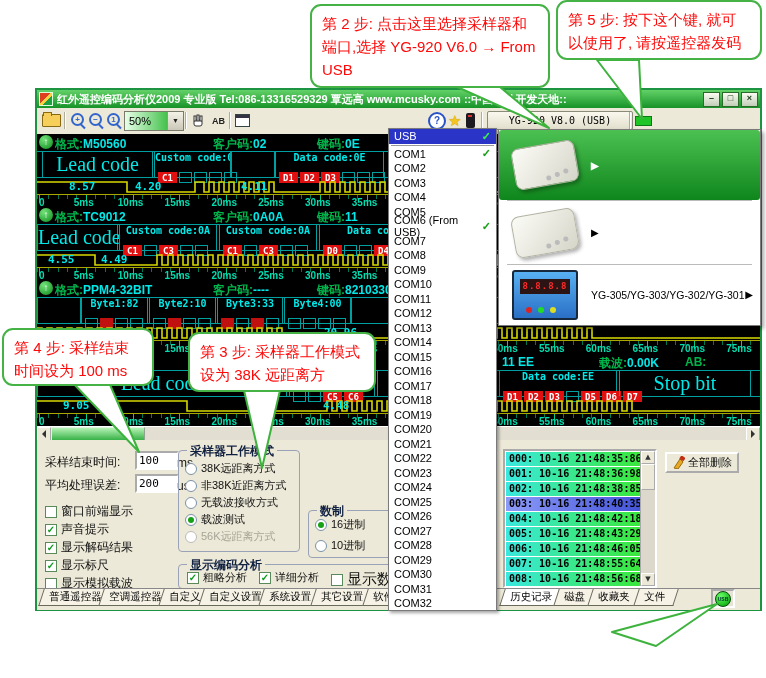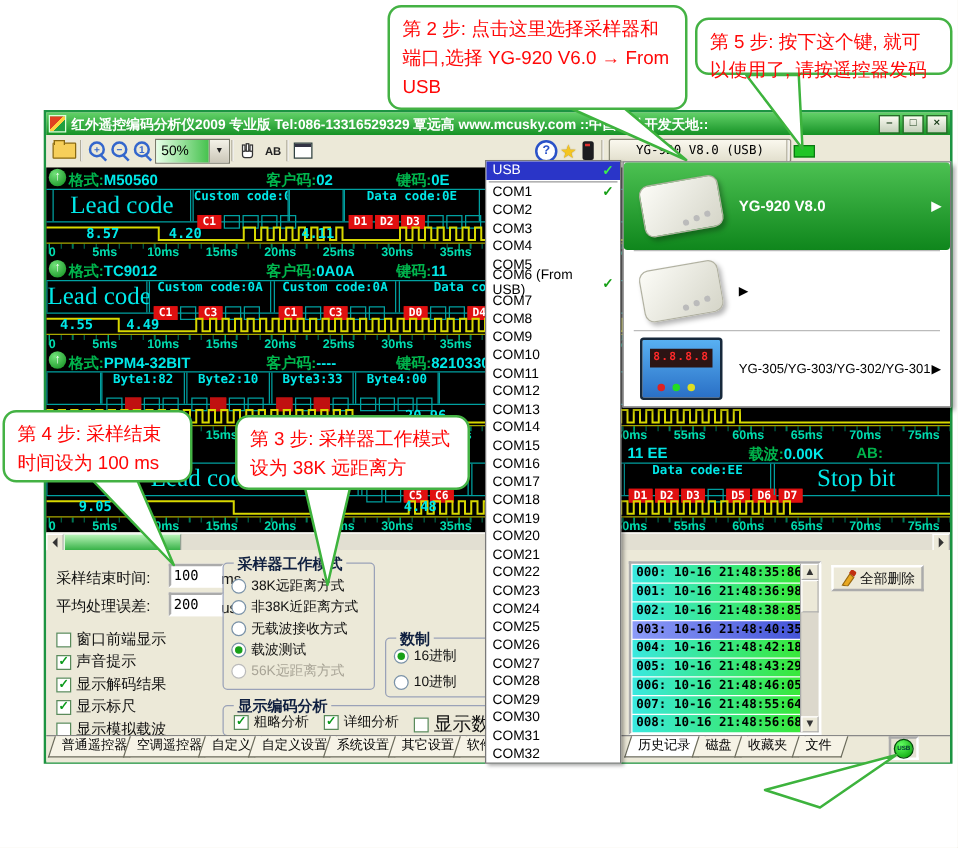--- a/index.html
+++ b/index.html
@@ -735,21 +735,20 @@
       <div class="pm-item">
         <span>COM32</span>
       </div>
     </div>
 
   <div id="device-menu">
     <div class="dm-row sel" style="height:70px">
       <span class="dm-img">
           <span class="dev-white"></span>
         </span>
-      <span class="dm-label">YG-920 V8.0</span>
       <span class="dm-arrow">▶</span>
     </div>
     <div class="dm-sep"></div>
     <div class="dm-row" style="height:63px">
       <span class="dm-img">
           <span class="dev-white"></span>
         </span>
       <span class="dm-arrow">▶</span>
     </div>
     <div class="dm-sep"></div>
@@ -766,17 +765,17 @@
     <g fill="#fff" stroke="#3db33d" stroke-width="2" stroke-linejoin="round">
       <polygon points="446,82 494,82 549,128"></polygon>
       <polygon points="597,60 639,60 642,119"></polygon>
       <polygon points="70,380 108,380 139,452"></polygon>
       <polygon points="243,386 281,386 262,468"></polygon>
       <polygon points="612,632 656,646 717,604"></polygon>
     </g>
   </svg>
 
   <div class="bubble" style="left:310px;top:4px;width:240px;height:84px">第 2 步: 点击这里选择采样器和端口,选择 YG-920 V6.0 → From USB</div>
-  <div class="bubble" style="left:556px;top:14px;width:206px;height:46px">第 5 步: 按下这个键, 就可以使用了, 请按遥控器发码</div>
+  <div class="bubble" style="left:556px;top:0;width:206px;height:60px">第 5 步: 按下这个键, 就可以使用了, 请按遥控器发码</div>
   <div class="bubble" style="left:2px;top:328px;width:152px;height:58px">第 4 步: 采样结束时间设为 100 ms</div>
   <div class="bubble" style="left:188px;top:332px;width:188px;height:60px">第 3 步: 采样器工作模式设为 38K 远距离方</div>
 
 </div>
 
 </body></html>

